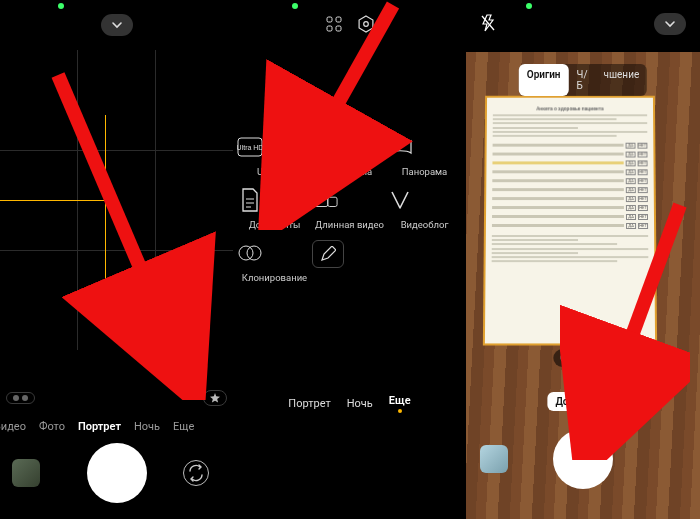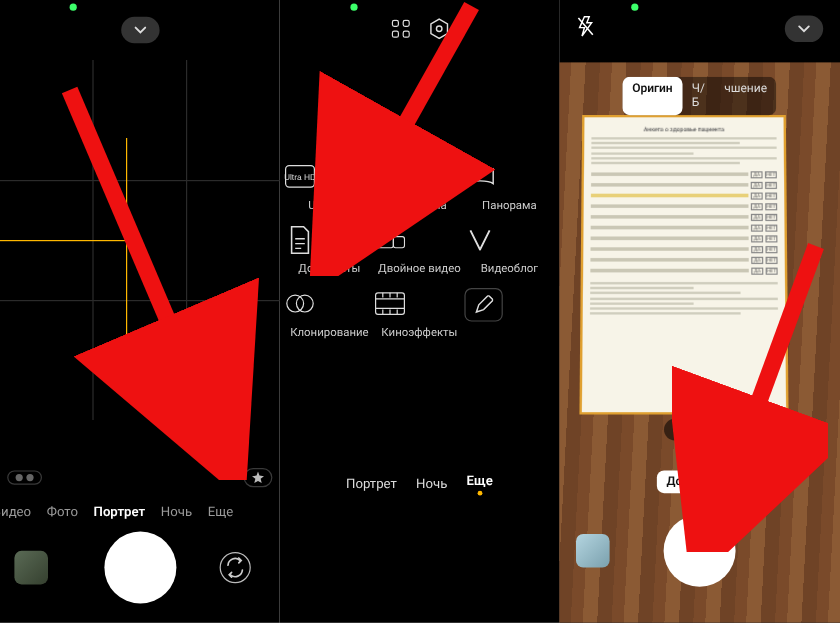--- a/index.html
+++ b/index.html
@@ -345,47 +345,38 @@
         </span>
       <span class="mg-label">Документы</span>
     </div>
     <div class="mg-item">
       <span class="mg-ic">
           <svg width="28" height="20" viewBox="0 0 28 20">
             <rect x="1" y="3" width="16" height="14" rx="2" stroke="#ddd" fill="none"></rect>
             <rect x="17" y="7" width="10" height="10" rx="2" stroke="#ddd" fill="none"></rect>
           </svg>
         </span>
-      <span class="mg-label">Двойное видео</span>
+      <span class="mg-label">Длинная видео</span>
     </div>
     <div class="mg-item">
       <span class="mg-ic">
           <svg width="24" height="24" viewBox="0 0 24 24">
             <path d="M4 4l8 16 8-16" stroke="#ddd" fill="none" stroke-width="1.6" stroke-linejoin="round"></path>
           </svg>
         </span>
       <span class="mg-label">Видеоблог</span>
     </div>
     <div class="mg-item">
       <span class="mg-ic">
           <svg width="26" height="20" viewBox="0 0 26 20">
             <circle cx="9" cy="10" r="7" stroke="#ddd" fill="none"></circle>
             <circle cx="17" cy="10" r="7" stroke="#ddd" fill="none"></circle>
           </svg>
         </span>
       <span class="mg-label">Клонирование</span>
-    </div>
-    <div class="mg-item">
-      <span class="mg-ic">
-          <svg width="26" height="20" viewBox="0 0 26 20">
-            <rect x="1" y="1" width="24" height="18" rx="2" stroke="#ddd" fill="none"></rect>
-            <path d="M1 6h24M1 14h24M7 1v4M13 1v4M19 1v4M7 15v4M13 15v4M19 15v4" stroke="#ddd"></path>
-          </svg>
-        </span>
-      <span class="mg-label">Киноэффекты</span>
     </div>
     <div class="mg-item">
       <span class="pencil-box">
           <svg width="16" height="16" viewBox="0 0 16 16">
             <path d="M2 14l2-6 8-8 4 4-8 8-6 2z" stroke="#ddd" fill="none" stroke-width="1.2"></path>
           </svg>
         </span>
     </div>
   </div>
 

